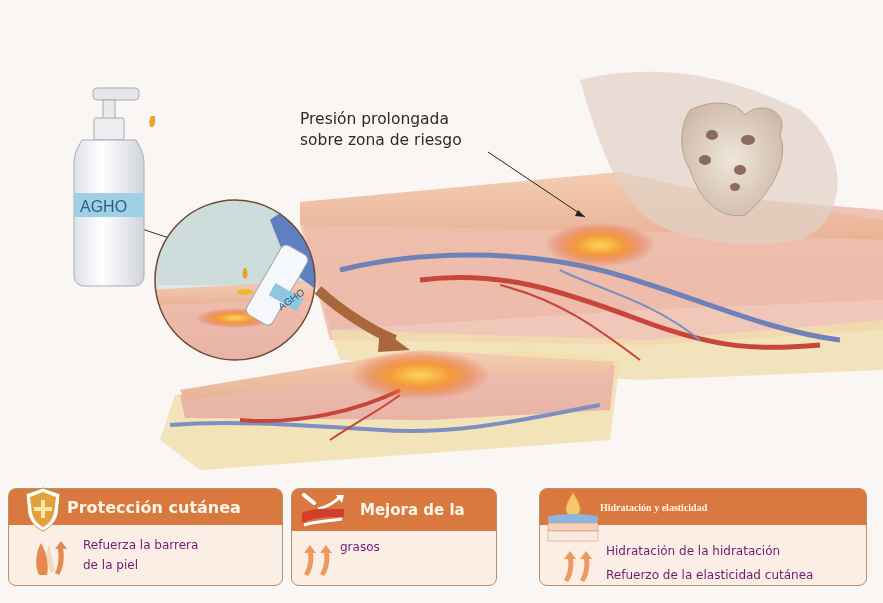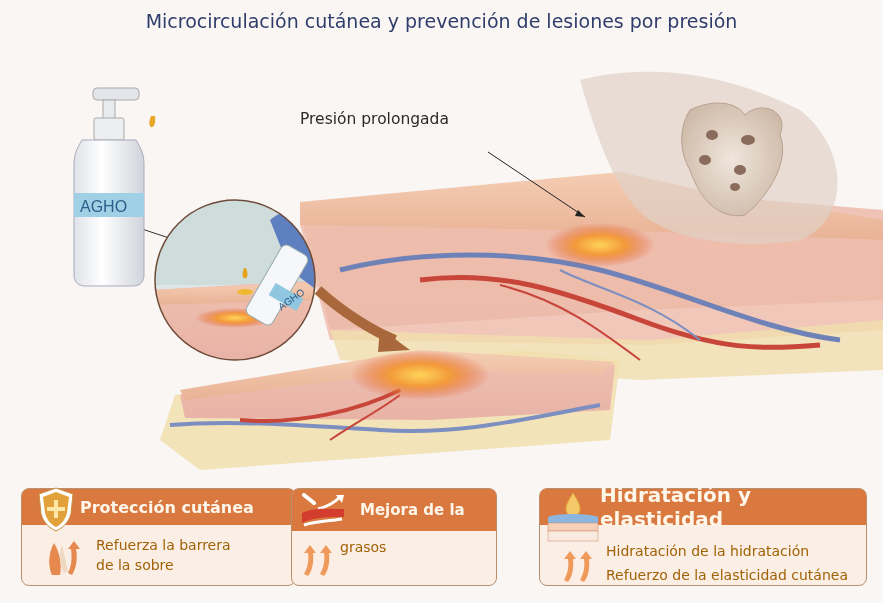--- a/index.html
+++ b/index.html
@@ -24,28 +24,27 @@
     border: 1.5px solid #b8906e; border-radius: 8px;
     background: #fbeee5; overflow: visible;
   }
   .card-head {
     height: 36px; background: #d9793f;
     border-radius: 6px 6px 0 0;
     color: #fff6ea; font-weight: bold;
     display: flex; align-items: center;
   }
   .card-body { position: relative; }
-  .card-text { color: #a16207; font-size: 14px; line-height: 20px; }
+  .card-text { color: #701a75; font-size: 12px; line-height: 20px; }
   .head-icon { position: absolute; }
 </style>
 </head>
 <body>
 
 <div class="title">
-  <div>Microcirculación cutánea y prevención de lesiones por presión</div>
 </div>
 
 <svg class="canvas" viewBox="0 0 883 480" width="883" height="480">
   <defs>
     <linearGradient id="skinTop" x1="0" y1="0" x2="0" y2="1">
       <stop offset="0" stop-color="#f4cdb3"></stop>
         <stop offset="1" stop-color="#e9b296"></stop>
     </linearGradient>
     <linearGradient id="dermis" x1="0" y1="0" x2="0" y2="1">
       <stop offset="0" stop-color="#efc0b0"></stop>
@@ -133,41 +132,42 @@
     <rect x="94" y="118" width="30" height="22" rx="2" fill="#eceef2" stroke="#aaa"></rect>
     <path d="M82,140 L136,140 C142,150 144,155 144,165 L144,275 C144,282 140,286 133,286 L85,286 C78,286 74,282 74,275 L74,165 C74,155 76,150 82,140 Z" fill="url(#bottle)" stroke="#aab" stroke-width="1"></path>
     <rect x="74" y="193" width="70" height="24" fill="#9fd0e6"></rect>
     <text x="80" y="212" font-size="16" fill="#2d5f8a" font-family="Liberation Sans, sans-serif">AGHO</text>
     <path d="M151,116 C145,130 157,132 155,116 Z" fill="#e8a72a"></path>
   </g>
 </svg>
 
 <div class="callout">
   <div>Presión prolongada</div>
-</div>
-
-<div class="card" style="left:8px; width:275px;margin-left:13px;">
+  <div>sobre zona de riesgo</div>
+</div>
+
+<div class="card" style="left:8px; width:275px;">
   <div class="card-head" style="padding-left:58px; font-size:16px;">
     <span>Protección cutánea</span>
   </div>
   <svg class="head-icon" style="left:14px; top:-3px;" width="40" height="46" viewBox="0 0 40 46">
     <path d="M20,2 L37,8 L35,28 C32,38 26,42 20,45 C14,42 8,38 5,28 L3,8 Z" fill="#fff" stroke="#c98a3a" stroke-width="1"></path>
     <path d="M20,6 L33,11 L31,27 C29,35 24,39 20,41 C16,39 11,35 9,27 L7,11 Z" fill="#e2a13a"></path>
     <rect x="18" y="14" width="4" height="18" fill="#fde7a8"></rect>
     <rect x="11" y="21" width="18" height="4" fill="#fde7a8"></rect>
   </svg>
   <div class="card-body">
     <svg style="position:absolute; left:22px; top:14px;" width="40" height="38" viewBox="0 0 40 38">
       <path d="M10,4 C4,14 4,28 8,36 L16,36 C18,26 16,14 10,4 Z" fill="#e5894f"></path>
       <path d="M18,6 C14,16 16,26 20,34 L24,32 C22,24 20,14 18,6 Z" fill="#efd9c0"></path>
       <path d="M30,2 L36,10 L32,10 C34,20 32,30 28,36 L24,34 C28,26 28,18 27,10 L24,10 Z" fill="#e5894f"></path>
     </svg>
     <div class="card-text" style="position:absolute; left:74px; top:10px;">
       <div>Refuerza la barrera</div>
-      <div>de la sobre</div>
+      <div>de la piel</div>
     </div>
   </div>
 </div>
 
 <div class="card" style="left:291px; width:206px;">
   <div class="card-head" style="height:42px; padding-left:60px; font-size:15px; line-height:18px; flex-direction:column; align-items:flex-start; justify-content:center;">
     <span style="padding-left:8px;">Mejora de la</span>
   </div>
   <svg class="head-icon" style="left:8px; top:4px;" width="46" height="36" viewBox="0 0 46 36">
     <path d="M4,2 L14,10" stroke="#fff" stroke-width="4" stroke-linecap="round"></path>
@@ -181,21 +181,21 @@
       <path d="M8,2 L14,10 L11,10 C12,20 10,28 6,33 L2,31 C6,24 7,17 6,10 L2,10 Z" fill="#ef9a5a"></path>
       <path d="M24,2 L30,10 L27,10 C28,20 26,28 22,33 L18,31 C22,24 23,17 22,10 L18,10 Z" fill="#ef9a5a"></path>
     </svg>
     <div class="card-text" style="position:absolute; left:48px; top:6px;">
       <div>grasos</div>
     </div>
   </div>
 </div>
 
 <div class="card" style="left:539px; width:328px;">
-  <div class="card-head" style="padding-left:60px; font-size:20px;">
+  <div class="card-head" style="padding-left:60px; font-size:10px;font-family:Liberation Serif, serif;">
     <span>Hidratación y elasticidad</span>
   </div>
   <svg class="head-icon" style="left:6px; top:2px;" width="54" height="54" viewBox="0 0 54 54">
     <path d="M27,2 C22,10 20,14 20,18 C20,22 23,25 27,25 C31,25 34,22 34,18 C34,14 32,10 27,2 Z" fill="#f5c96a" stroke="#e3a53a" stroke-width="1"></path>
     <path d="M2,26 C10,22 44,22 52,26 L52,32 L2,32 Z" fill="#8cb6df"></path>
     <rect x="2" y="32" width="50" height="8" fill="#f6d1b8" stroke="#c98a6a" stroke-width="0.5"></rect>
     <rect x="2" y="40" width="50" height="10" fill="#f9eadf" stroke="#c98a6a" stroke-width="0.5"></rect>
   </svg>
   <div class="card-body">
     <svg style="position:absolute; left:22px; top:24px;" width="32" height="34" viewBox="0 0 32 34">

